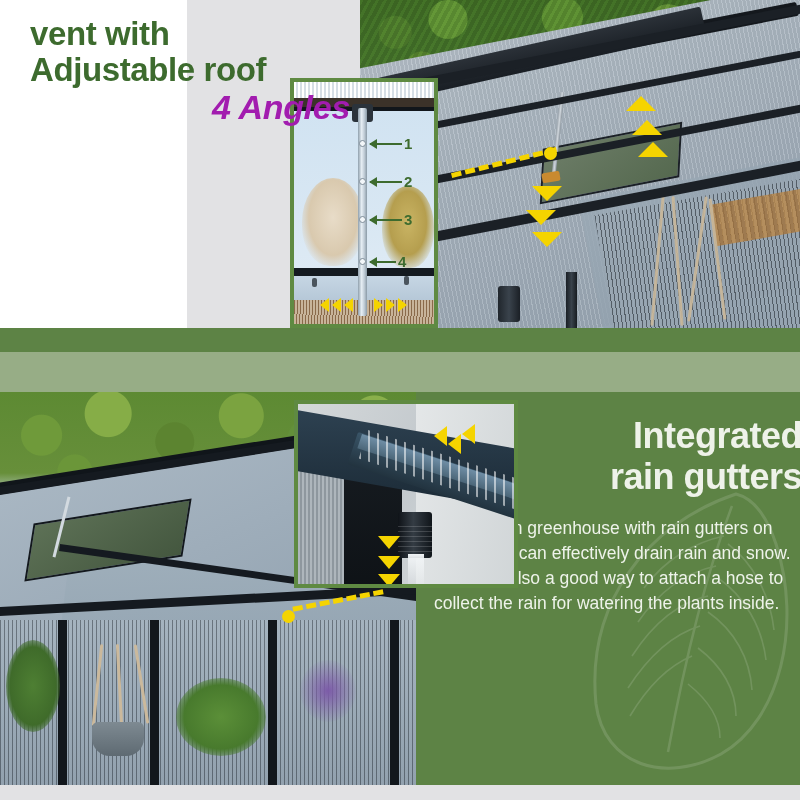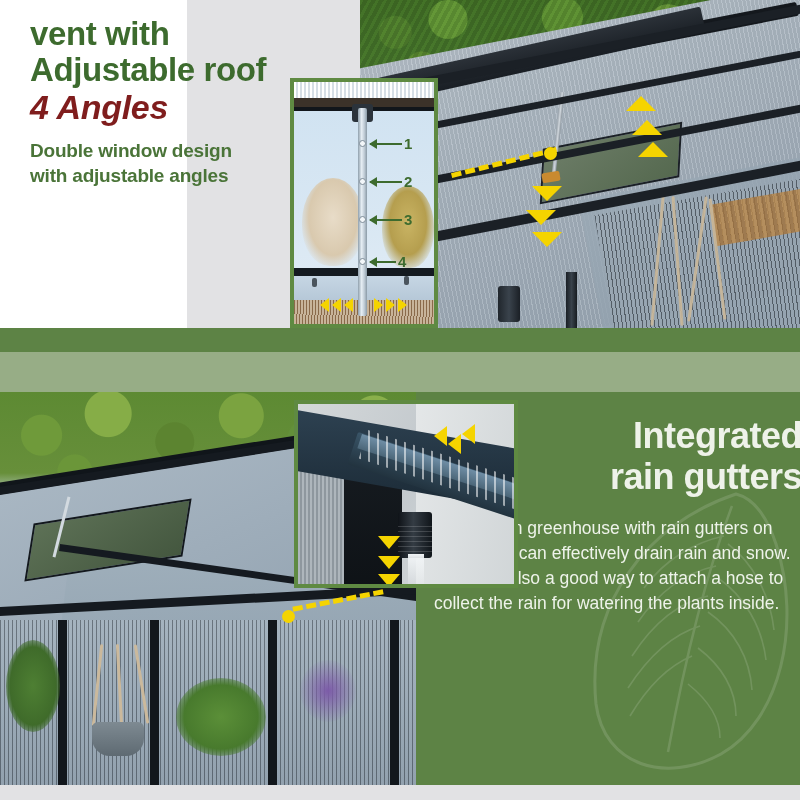--- a/index.html
+++ b/index.html
@@ -12,21 +12,21 @@
   }
   .page{ position:absolute; inset:0; width:800px; height:800px; overflow:hidden; background:#e2e2e4; }
 
   
   .top-section{ position:absolute; left:0; top:0; width:800px; height:328px; background:#e2e2e4; overflow:hidden; }
   .top-white{ position:absolute; left:0; top:0; width:187px; height:328px; background:#ffffff; }
   .top-gray{ position:absolute; left:187px; top:0; width:173px; height:328px; background:#e2e2e4; }
 
   .headline-block{ position:absolute; left:30px; top:16px; width:320px; z-index:6; }
   .hl-line{ font-size:33px; font-weight:bold; color:#3d6b2e; line-height:1.08; letter-spacing:-0.4px; white-space:nowrap; }
-  .hl-accent{ font-size:34px; font-weight:bold; font-style:italic; color:#7f1d1d; line-height:1.22; letter-spacing:-0.3px; white-space:nowrap; }
+  .hl-accent{ font-size:34px; font-weight:bold; font-style:italic; color:#a21caf; line-height:1.22; letter-spacing:-0.3px; white-space:nowrap;text-align:right; }
   .sub-line{ font-size:19px; font-weight:bold; color:#4a7438; line-height:1.34; letter-spacing:-0.2px; white-space:nowrap; }
   .sub-wrap{ margin-top:9px; }
 
   
   .hero-top{ position:absolute; left:360px; top:0; width:440px; height:328px; overflow:hidden; background:#8fa0ab; }
   .hero-sky{ position:absolute; inset:0; background:linear-gradient(175deg,#cfd9e2 0%,#b9c6d2 30%,#9fb0bd 100%); }
   .hedge{ position:absolute; left:0; top:0; width:440px; height:108px;
     background:
       radial-gradient(circle at 8% 30%, #4c7a2b 0 16px, transparent 17px),
       radial-gradient(circle at 20% 18%, #5d8f33 0 19px, transparent 20px),
@@ -178,24 +178,20 @@
 <div class="page">
 
   <div class="top-section">
     <div class="top-white"></div>
     <div class="top-gray"></div>
 
     <div class="headline-block">
       <div class="hl-line">vent with</div>
       <div class="hl-line">Adjustable roof</div>
       <div class="hl-accent">4 Angles</div>
-      <div class="sub-wrap">
-        <div class="sub-line">Double window design</div>
-        <div class="sub-line">with adjustable angles</div>
-      </div>
     </div>
 
     <div class="hero-top">
       <div class="hero-sky"></div>
       <div class="hedge"></div>
       <div class="hedge-tone"></div>
       <div class="roof-glass">
         <div class="roof-tex"></div>
       </div>
       <div class="lower-glass"></div>

